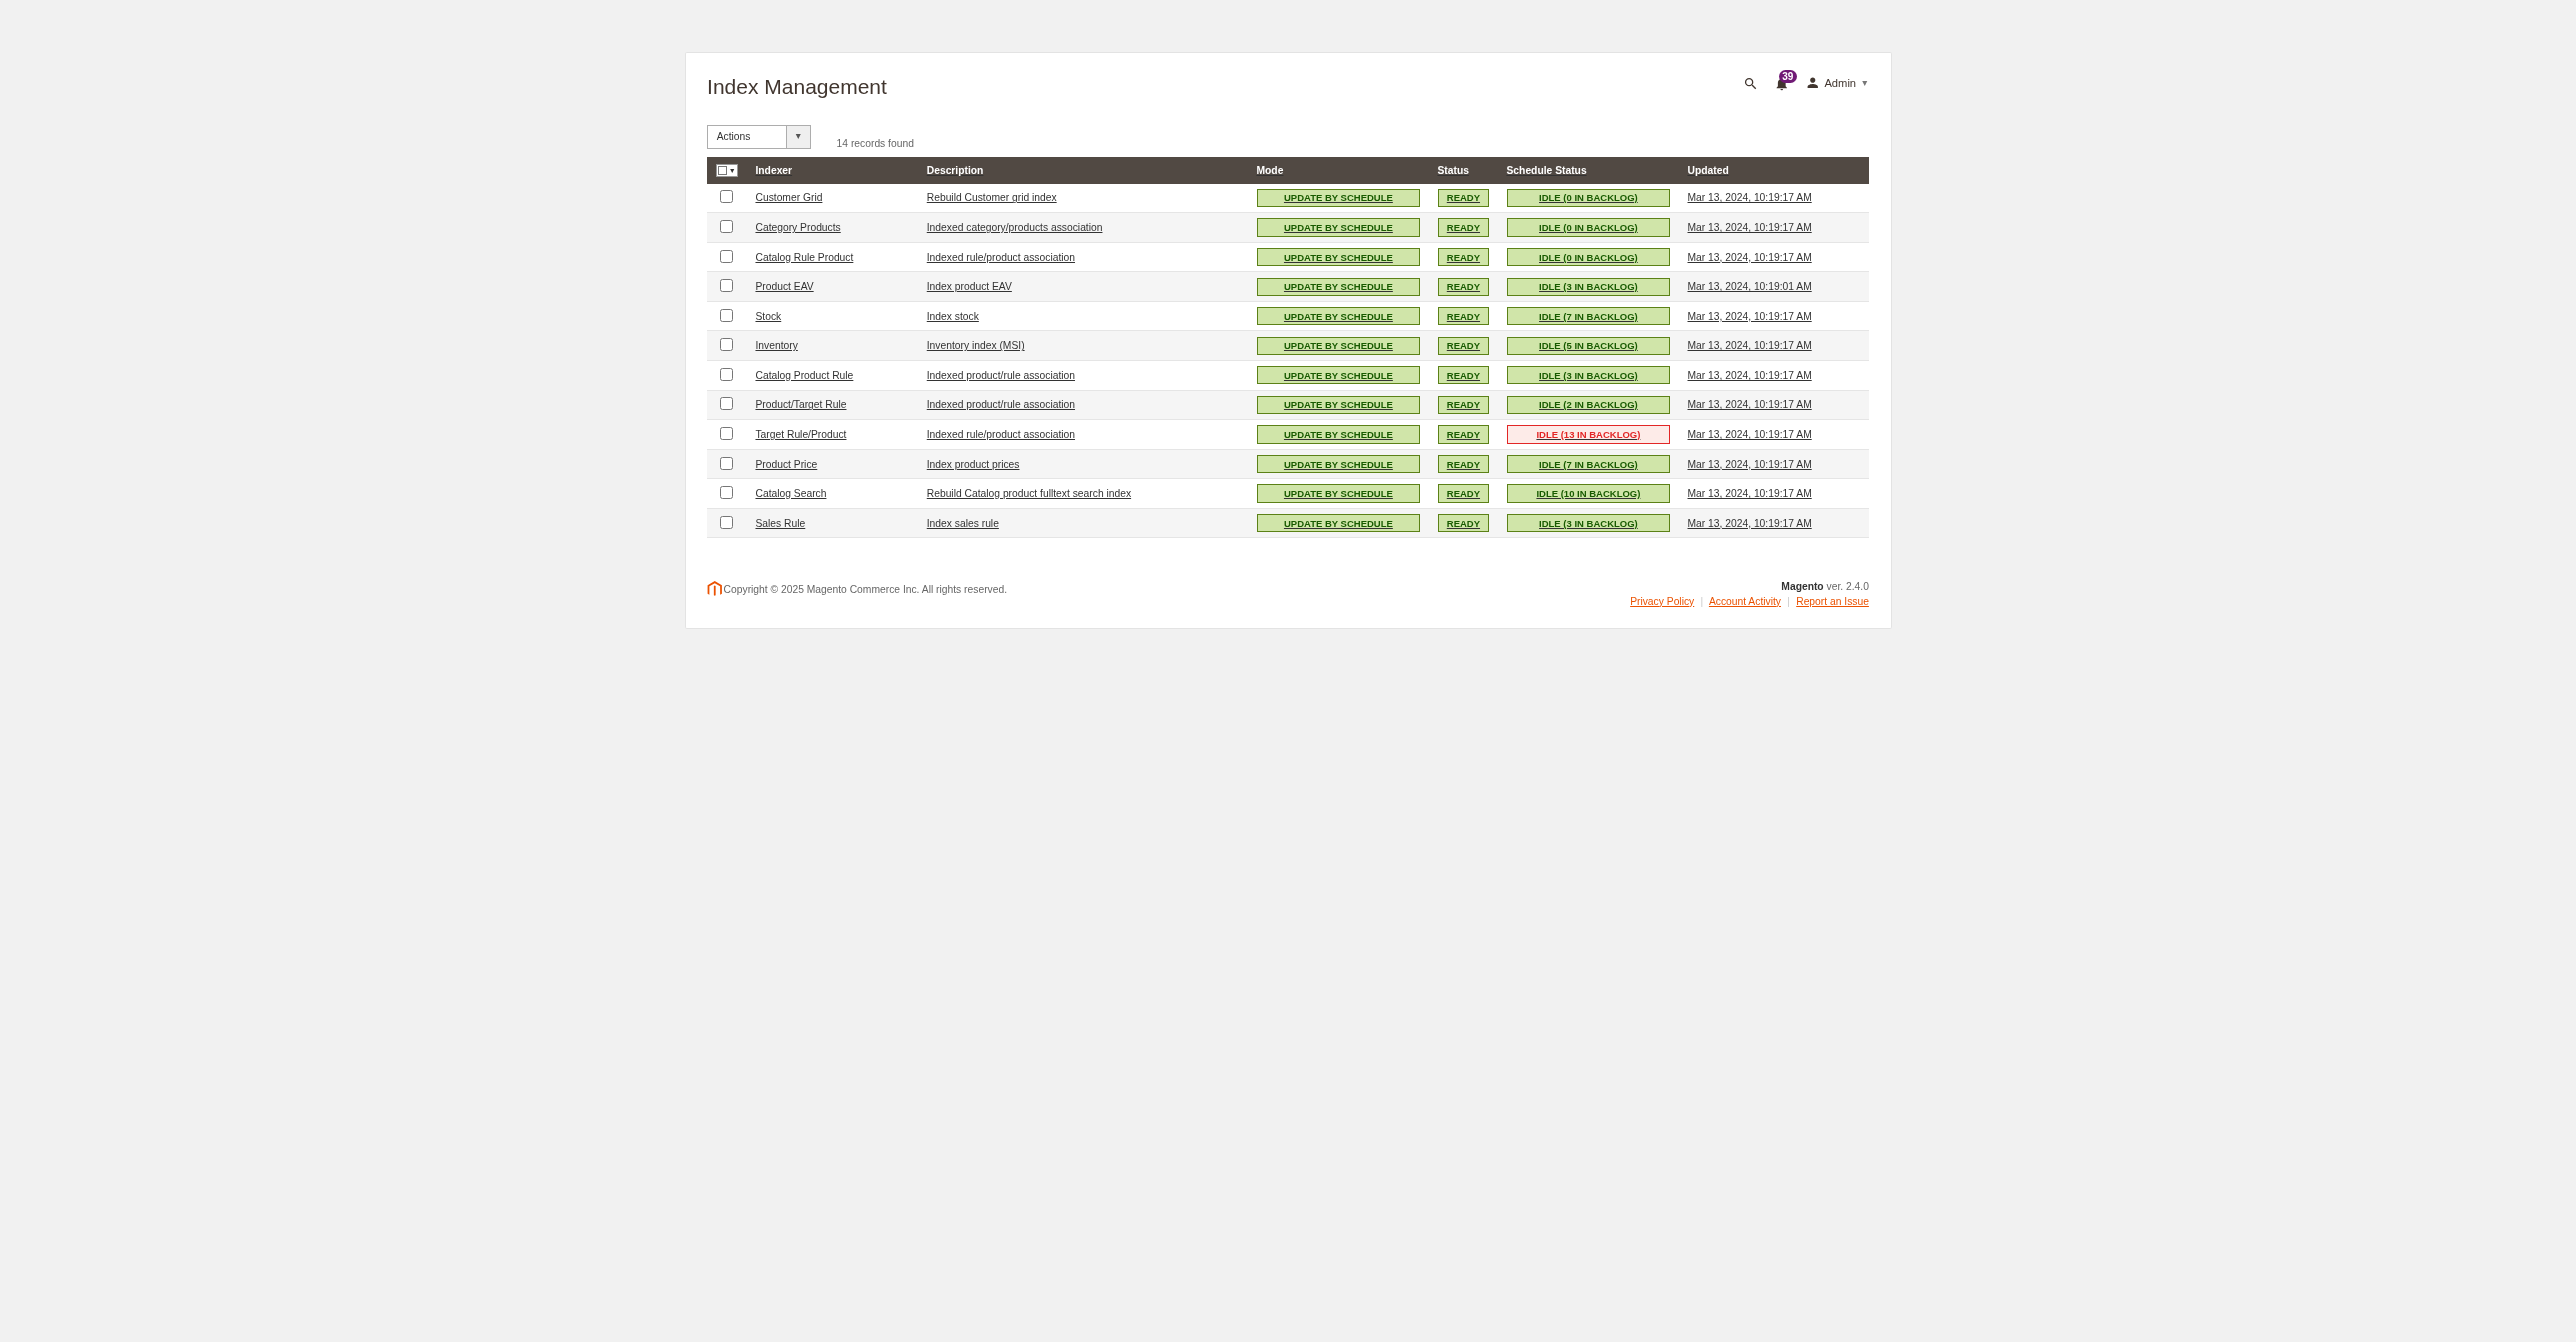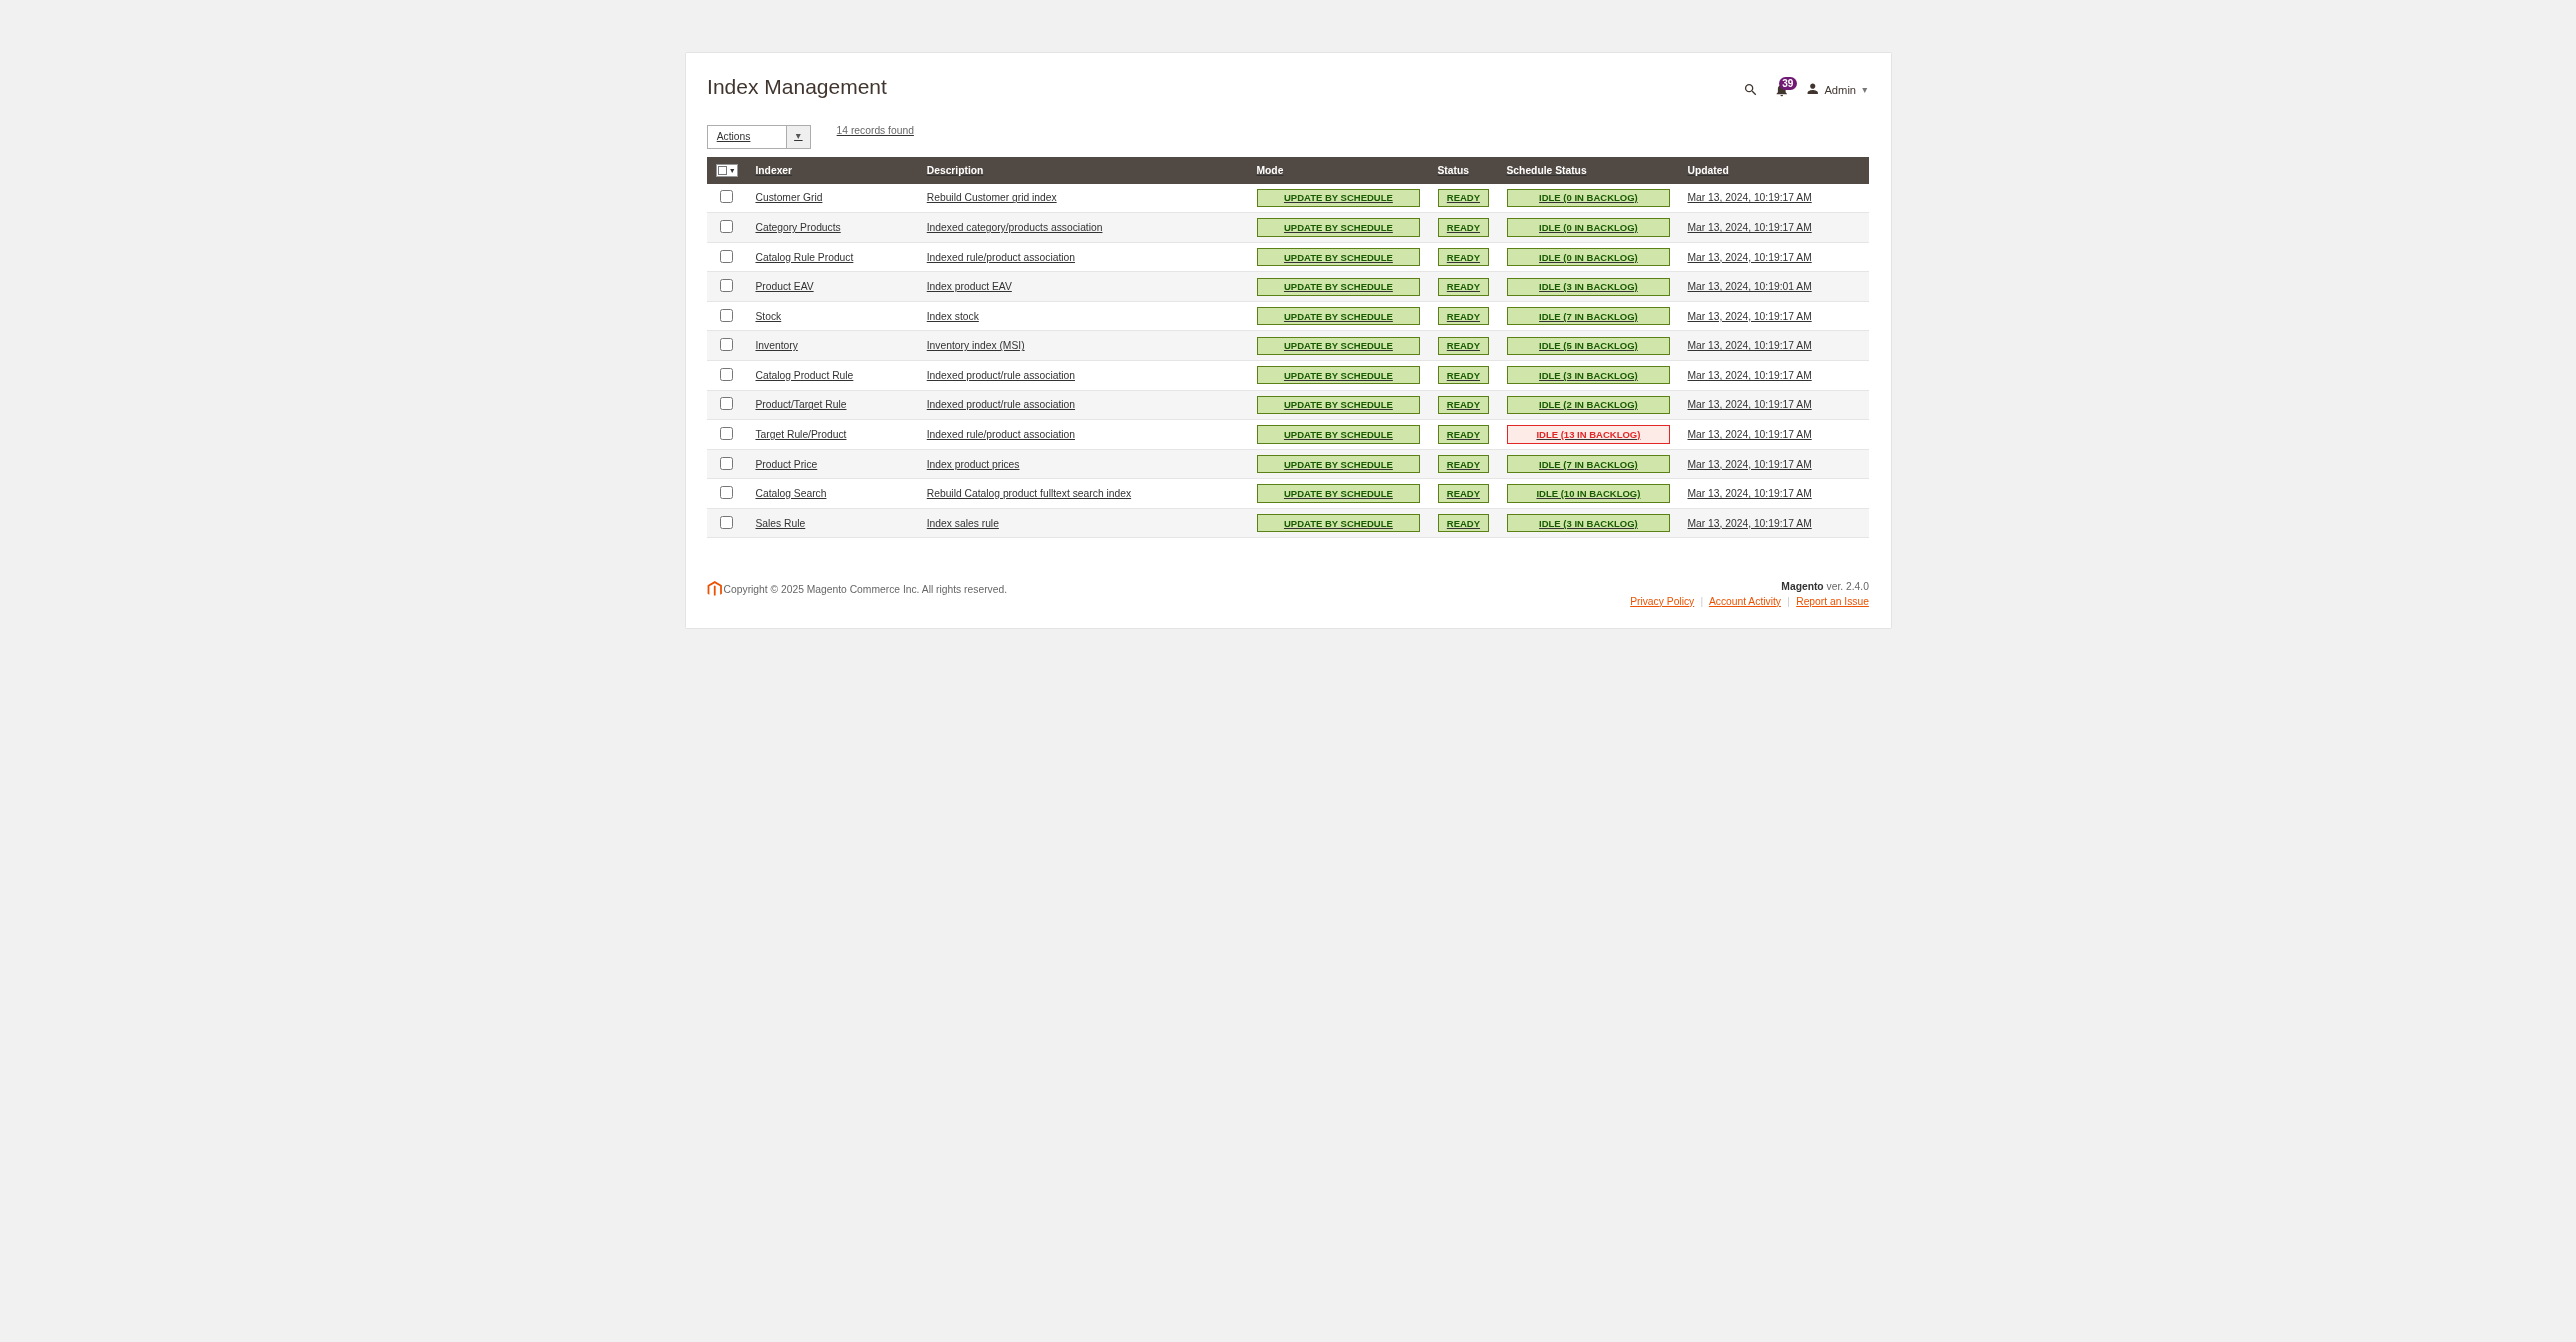--- a/index.html
+++ b/index.html
@@ -14,21 +14,21 @@
     background: #fff;
     border: 0.9px solid #e3e3e3;
     border-radius: 1.7px;
     padding: 21.6px;
     max-width: 1207px;
     margin: 0 auto;
   }
   .header {
     display: flex;
     justify-content: space-between;
-    align-items: flex-end;
+    align-items: flex-start;
     margin-bottom: 26px;
   }
   .page-title {
     font-size: 21px;
     font-weight: 400;
     color: #41362f;
   }
   .header-actions {
     display: flex;
     align-items: center;
@@ -60,24 +60,23 @@
     align-items: center;
     gap: 4.3px;
     cursor: pointer;
     font-size: 11.2px;
     color: #41362f;
   }
   .admin-link .caret { font-size: 8.6px; color: #777; }
 
   .toolbar {
     display: flex;
-    align-items: flex-start;
+    align-items: flex-end;
     gap: 26px;
     margin-bottom: 8.6px;
-    text-decoration: underline;
   }
   .actions-select {
     display: flex;
     border: 0.9px solid #adadad;
     background: #fff;
     height: 24px;
   }
   .actions-select .label {
     padding: 5.2px 8.6px;
     font-size: 10.3px;

